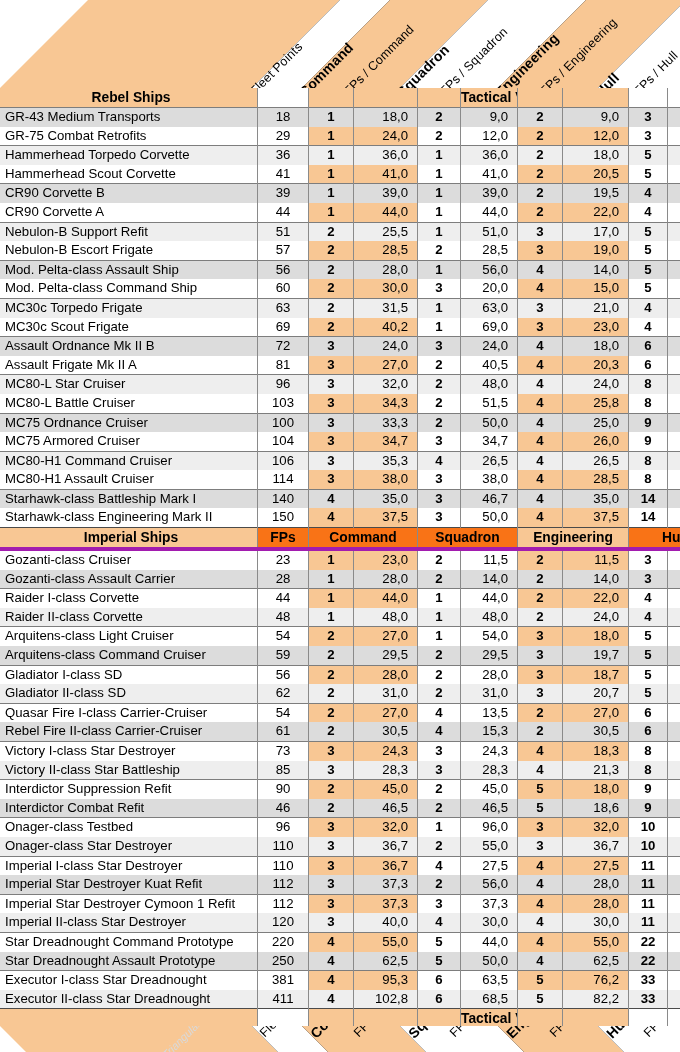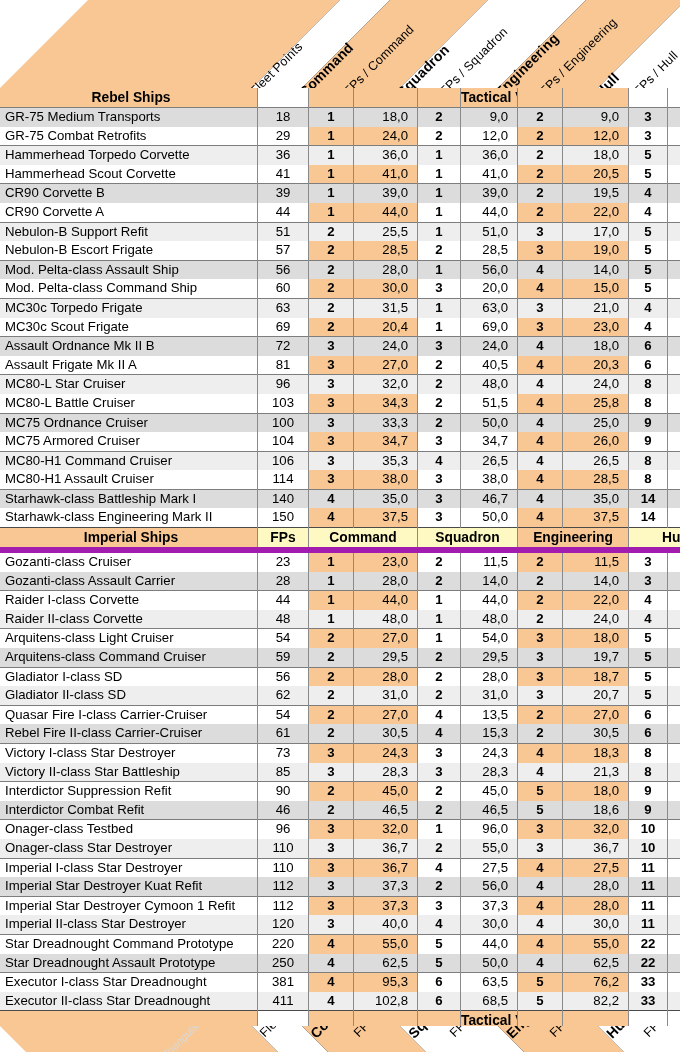--- a/index.html
+++ b/index.html
@@ -19,21 +19,21 @@
   .dlabel.bold{font-weight:bold;font-size:14px;}
   .wm{position:absolute;white-space:nowrap;color:#d9d9d9;font-size:11px;
       font-style:italic;}
 
   
   table{border-collapse:collapse;position:absolute;left:0;width:680px;
         table-layout:fixed;}
   td{font-size:13.2px;padding:0;height:18.6px;line-height:18.6px;
      border-right:1px solid #8a8a8a;overflow:hidden;}
   tr.sep td{border-top:1px solid #7d7d7d;}
-  tr.band-head td{border-top:1px solid #4a4a4a;border-bottom:6px solid #a21caf;}
+  tr.band-head td{border-top:1px solid #4a4a4a;border-bottom:4px solid #a21caf;}
 
   .c-name{width:252px;padding-left:5px;text-align:left;}
   .c-fp{width:50px;text-align:center;}
   .c-lvl{width:44px;text-align:center;font-weight:bold;}
   .c-val{width:54px;text-align:right;padding-right:9px;}
   .c-lvl2{width:42px;text-align:center;font-weight:bold;}
   .c-val2{width:56px;text-align:right;padding-right:9px;}
   .c-lvl3{width:44px;text-align:center;font-weight:bold;}
   .c-val3{width:56px;text-align:right;padding-right:9px;}
   .c-lvl4{width:38px;text-align:center;font-weight:bold;}
@@ -41,21 +41,21 @@
 
   .grp-start{border-left:1px solid #8a8a8a;}
 
   .rw-gray td{background:#dcdcdc;}
   .rw-lgray td{background:#eeeeee;}
   .rw-white td{background:#ffffff;}
   td.hi{background:#f8c794 !important;}
 
   .hdr td{background:#f8c794;font-weight:bold;text-align:center;height:19px;
           line-height:19px;font-size:13.8px;}
-  .hdr td.sub{background:#fef9c3;font-weight:bold;}
+  .hdr td.sub{background:#f97316;font-weight:bold;}
   .hdr td.sub-hi{background:#f8c794;font-weight:bold;}
 
   .tv td{background:#f8c794;font-weight:bold;text-align:center;
          font-size:13.8px;height:19px;line-height:19px;}
   .tv td.plain{background:#ffffff;}
 </style>
 </head>
 <body>
 
 <div class="sheet">
@@ -105,21 +105,21 @@
             <td class="c-lvl grp-start" colspan="1"></td>
             <td class="c-val"></td>
             <td class="c-lvl2"></td>
             <td class="c-val2" style="text-align:center;padding:0;white-space:nowrap;">Tactical Values</td>
             <td class="c-lvl3"></td>
             <td class="c-val3"></td>
             <td class="c-lvl4 plain"></td>
             <td class="c-val4 plain"></td>
           </tr>
           <tr class="rw-gray sep">
-            <td class="c-name">GR-75 Medium Transports</td>
+            <td class="c-name">GR-43 Medium Transports</td>
             <td class="c-fp">18</td>
             <td class="c-lvl grp-start">1</td>
             <td class="c-val">18,0</td>
             <td class="c-lvl2">2</td>
             <td class="c-val2">9,0</td>
             <td class="c-lvl3">2</td>
             <td class="c-val3">9,0</td>
             <td class="c-lvl4">3</td>
             <td class="c-val4">6,0</td>
           </tr>
@@ -240,21 +240,21 @@
             <td class="c-val2">63,0</td>
             <td class="c-lvl3">3</td>
             <td class="c-val3">21,0</td>
             <td class="c-lvl4">4</td>
             <td class="c-val4">15,8</td>
           </tr>
           <tr class="rw-white">
             <td class="c-name">MC30c Scout Frigate</td>
             <td class="c-fp">69</td>
             <td class="c-lvl grp-start hi">2</td>
-            <td class="c-val hi">20,4</td>
+            <td class="c-val hi">40,2</td>
             <td class="c-lvl2">1</td>
             <td class="c-val2">69,0</td>
             <td class="c-lvl3 hi">3</td>
             <td class="c-val3 hi">23,0</td>
             <td class="c-lvl4">4</td>
             <td class="c-val4">17,3</td>
           </tr>
           <tr class="rw-gray sep">
             <td class="c-name">Assault Ordnance Mk II B</td>
             <td class="c-fp">72</td>

